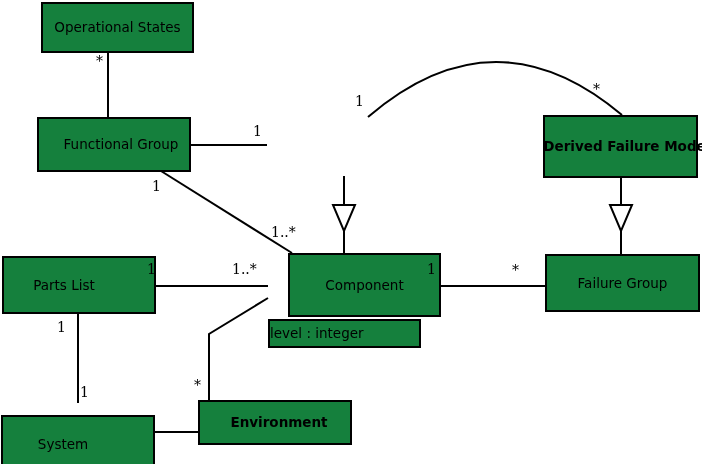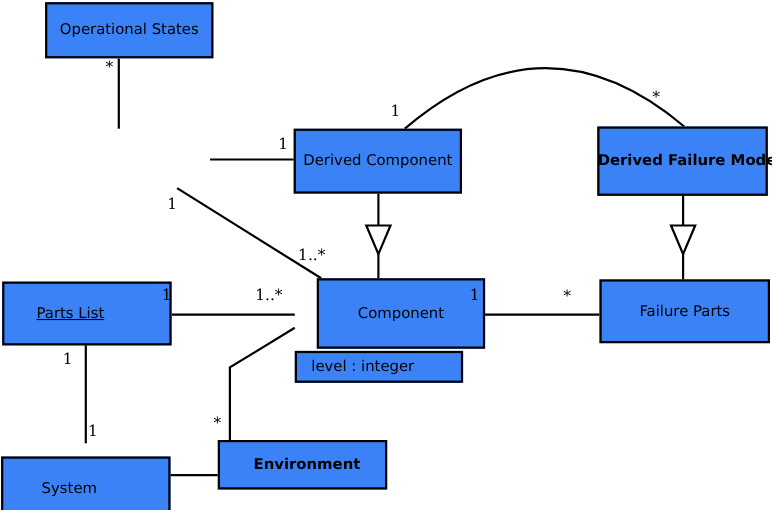--- a/index.html
+++ b/index.html
@@ -22,37 +22,36 @@
     stroke-width: 2;
     fill: none;
   }
   svg.connectors polygon {
     stroke: #000000;
     stroke-width: 2;
     fill: #ffffff;
   }
   .uml-box {
     position: absolute;
-    background: #3b82f6;
+    background: #15803d;
     border: 2px solid #000000;
     box-sizing: border-box;
     display: flex;
     align-items: center;
     justify-content: center;
     font-size: 13.5px;
     line-height: 1.1;
     white-space: nowrap;
   }
   .uml-box .lbl { position: relative; }
   .shift-l .lbl { left: -15px; }
   .shift-r .lbl { left: 7px; }
   .shift-r-sm .lbl { left: 4px; font-weight: bold; }
   .attr-box {
     justify-content: flex-start;
-    padding-left: 13px;
   }
   .mult {
     position: absolute;
     font-family: "DejaVu Serif", "Liberation Serif", serif;
     font-size: 14px;
     line-height: 1;
     color: #000000;
     white-space: nowrap;
   }
 </style>
@@ -87,43 +86,43 @@
 
     <path d="M155 432 H198"></path>
 
     <path d="M209 400 V334 L268 298"></path>
   </svg>
 
   <div class="uml-box" style="left:41px; top:2px; width:153px; height:51px;">
     <span class="lbl">Operational States</span>
   </div>
 
+  <div class="uml-box shift-r" style="left:37px; top:117px; width:154px; height:55px;">
+    <span class="lbl">Functional Group</span>
+  </div>
 
-  <div class="uml-box" style="left:267px; top:117px; width:153px; height:59px;">
-    <span class="lbl">Derived Component</span>
-  </div>
 
   <div class="uml-box shift-r-sm" style="left:543px; top:115px; width:155px; height:63px;">
     <span class="lbl">Derived Failure Mode</span>
   </div>
 
-  <div class="uml-box" style="left:2px; top:256px; width:154px; height:58px;text-decoration:underline;">
+  <div class="uml-box" style="left:2px; top:256px; width:154px; height:58px;">
     <span class="lbl" style="left:-15px;">Parts List</span>
   </div>
 
   <div class="uml-box" style="left:268px; top:253px; width:153px; height:64px;margin-left:20px;">
     <span class="lbl">Component</span>
   </div>
 
   <div class="uml-box attr-box" style="left:268px; top:319px; width:153px; height:29px;">
     <span class="lbl">level : integer</span>
   </div>
 
   <div class="uml-box" style="left:545px; top:254px; width:155px; height:58px;">
-    <span class="lbl">Failure Parts</span>
+    <span class="lbl">Failure Group</span>
   </div>
 
   <div class="uml-box shift-l" style="left:1px; top:415px; width:154px; height:58px;align-items:center;">
     <span class="lbl">System</span>
   </div>
 
   <div class="uml-box shift-r-sm" style="left:198px; top:400px; width:154px; height:45px;">
     <span class="lbl">Environment</span>
   </div>
 

